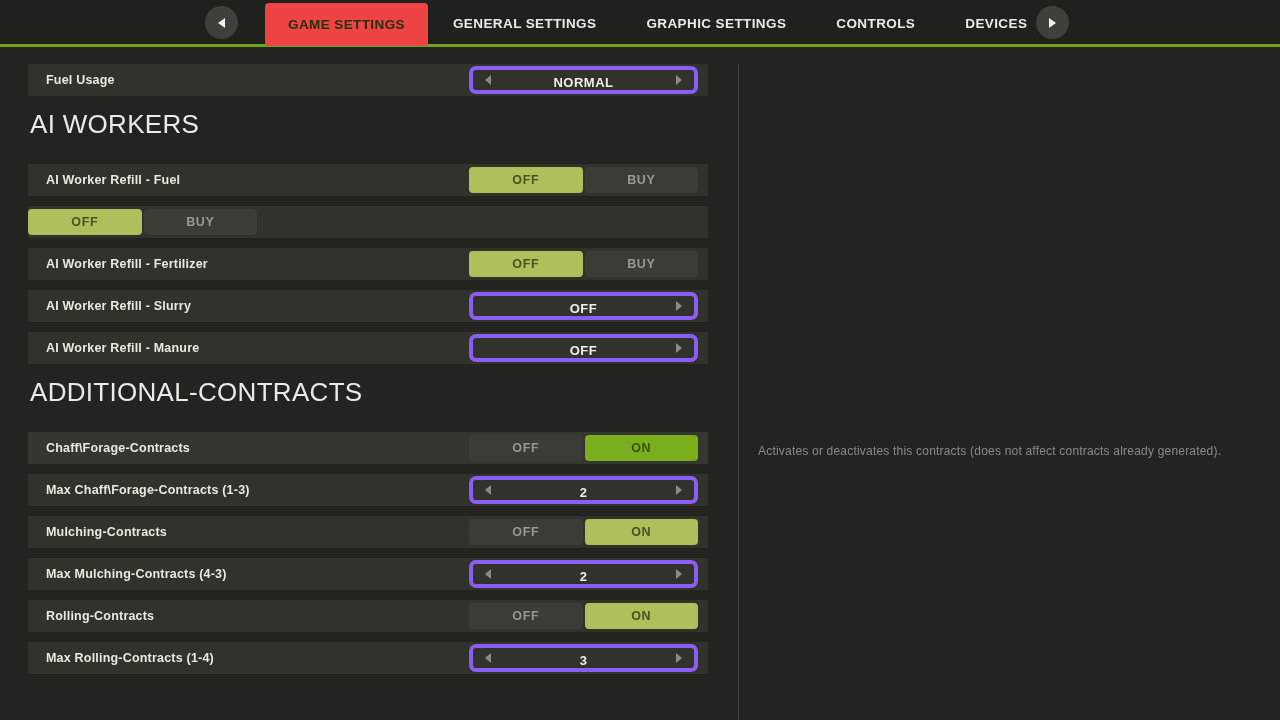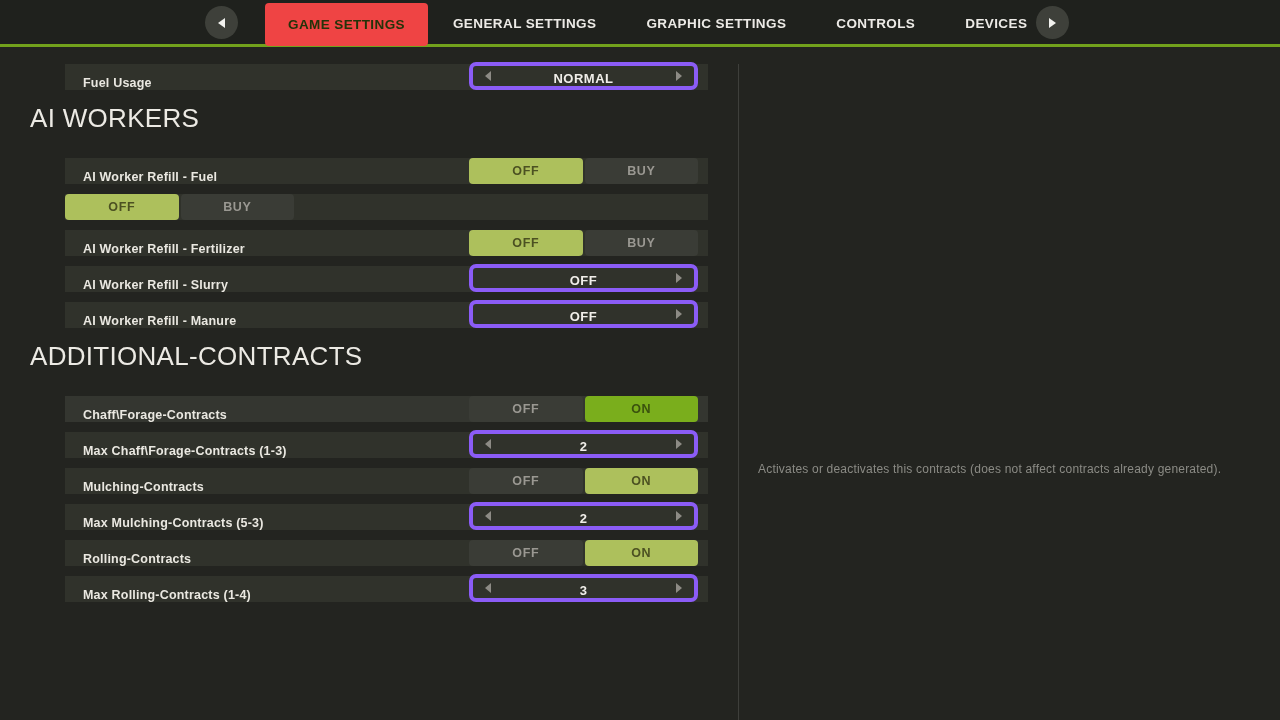--- a/index.html
+++ b/index.html
@@ -54,23 +54,23 @@
   
   .settings {
     position: absolute; left: 28px; top: 64px; width: 680px;
   }
   .section-heading {
     font-size: 26px; line-height: 31px; font-weight: 400;
     color: #eceae4; letter-spacing: 0.3px;
     margin: 13px 0 24px 2px;
   }
   .row {
-    height: 26px; margin-bottom: 10px;
+    height: 32px; margin-bottom: 10px;
     background: #30322b;
-    display: flex; align-items: flex-end; margin-left: 37px;
+    display: flex; align-items: center;
   }
   .row.focused { background: #343630; gap: 42px; }
   .row .label {
     flex: 1; padding-left: 18px;
     font-size: 12.5px; font-weight: bold; letter-spacing: 0.2px;
     color: #eae8e1;
   }
 
   
   .toggle { width: 229px; margin-right: 10px; display: flex; gap: 2px; }
@@ -104,21 +104,21 @@
   }
   .arr.left  { left: 12px;  border-right: 6px solid #8d8b85; }
   .arr.right { right: 12px; border-left: 6px solid #8d8b85; }
 
   
   .divider {
     position: absolute; left: 738px; top: 64px; bottom: 0;
     width: 1px; background: #3e3f3b;
   }
   .tooltip {
-    position: absolute; left: 758px; top: 462px;
+    position: absolute; left: 758px; top: 444px;
     font-size: 12px; color: #8b8b85; letter-spacing: 0.2px;
     white-space: nowrap;
   }
 </style>
 </head>
 <body>
 
 <div class="header">
   <div class="circle-btn prev">
     <span class="tri-left"></span>
@@ -197,21 +197,21 @@
       </div>
     </div>
     <div class="row">
       <div class="label">Mulching-Contracts</div>
       <div class="toggle">
         <div class="seg">OFF</div>
         <div class="seg sel">ON</div>
       </div>
     </div>
     <div class="row">
-      <div class="label">Max Mulching-Contracts (5-3)</div>
+      <div class="label">Max Mulching-Contracts (4-3)</div>
       <div class="selector">
         <span class="arr left"></span>
         <span class="val">2</span>
         <span class="arr right"></span>
       </div>
     </div>
     <div class="row">
       <div class="label">Rolling-Contracts</div>
       <div class="toggle">
         <div class="seg">OFF</div>

